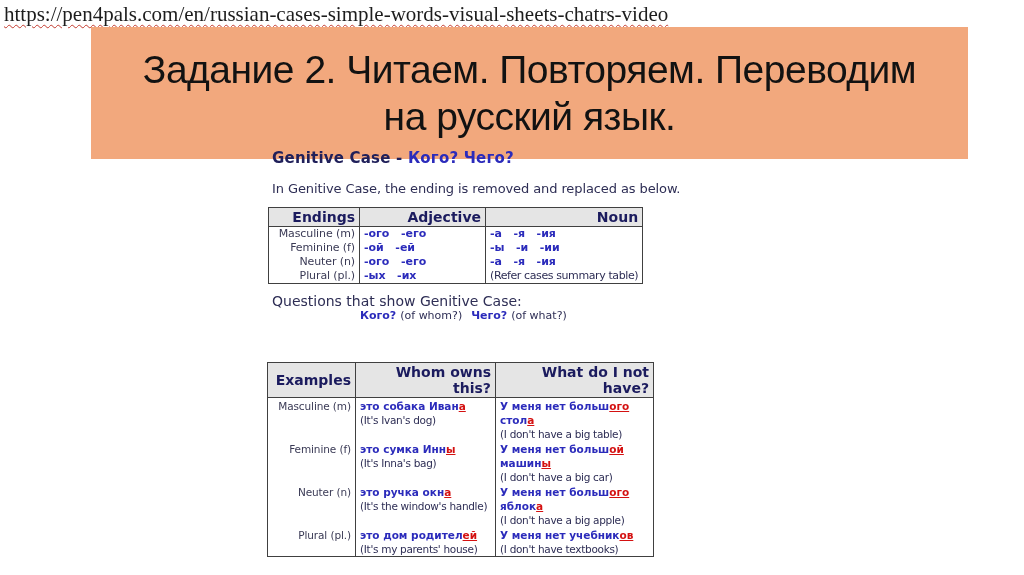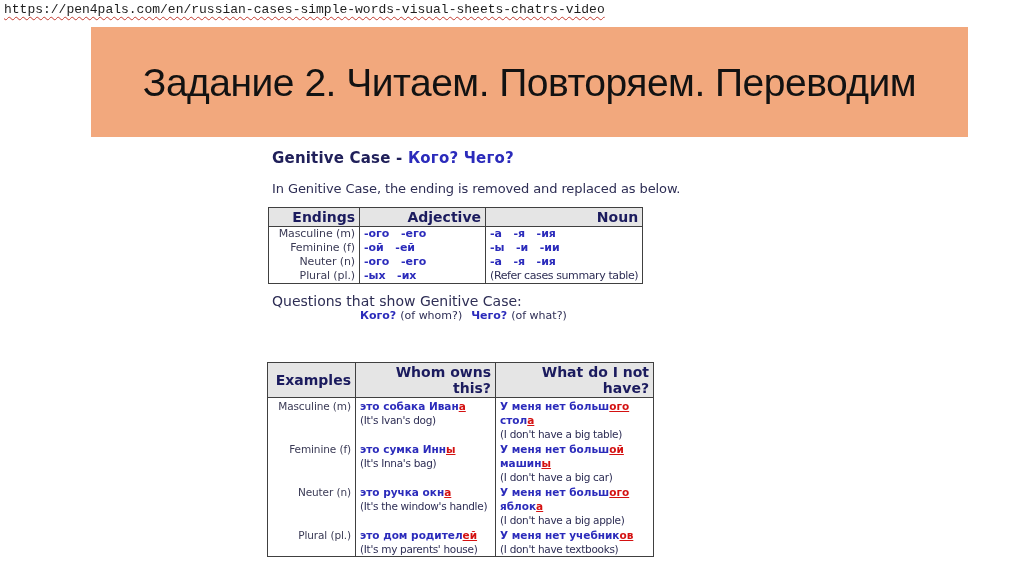--- a/index.html
+++ b/index.html
@@ -5,30 +5,30 @@
   html,body { margin:0; padding:0; }
   body {
     width:1024px; height:575px; position:relative;
     background:#ffffff; overflow:hidden;
     font-family:"DejaVu Sans", sans-serif;
   }
 
   
   .url {
     position:absolute; left:4px; top:2px;
-    font-family:Liberation Mono, monospace;
-    font-size:13px; color:#1d1d1d;
+    font-family:Liberation Serif, serif;
+    font-size:21px; color:#1d1d1d;
     text-decoration:underline wavy #c23a2e 1px;
     text-underline-offset:3px;
     cursor:pointer;
   }
 
   
   .banner {
-    position:absolute; left:91px; top:27px; width:877px; height:110px;
+    position:absolute; left:91px; top:27px; width:877px; height:132px;
     background:#F2A87D;
     display:flex; flex-direction:column; justify-content:center; align-items:center;
   }
   .banner .line {
     font-family:"Liberation Sans", sans-serif;
     font-size:39px; line-height:47px; color:#121212;
     letter-spacing:-0.5px; white-space:nowrap;
   }
 
   
@@ -83,20 +83,21 @@
   .seg-r { color:#D41111; text-decoration:underline; text-underline-offset:1px; }
   .en { color:#2E2E55; letter-spacing:-0.3px; }
 </style>
 </head>
 <body>
 
 <a class="url">https://pen4pals.com/en/russian-cases-simple-words-visual-sheets-chatrs-video</a>
 
 <div class="banner">
   <div class="line">Задание 2. Читаем. Повторяем. Переводим</div>
+  <div class="line">на русский язык.</div>
 </div>
 
 <div class="h1">
   <span class="h1-en">Genitive Case - </span><span class="h1-ru">Кого? Чего?</span>
 </div>
 
 <div class="intro">In Genitive Case, the ending is removed and replaced as below.</div>
 
 <table class="t1">
   <colgroup>

